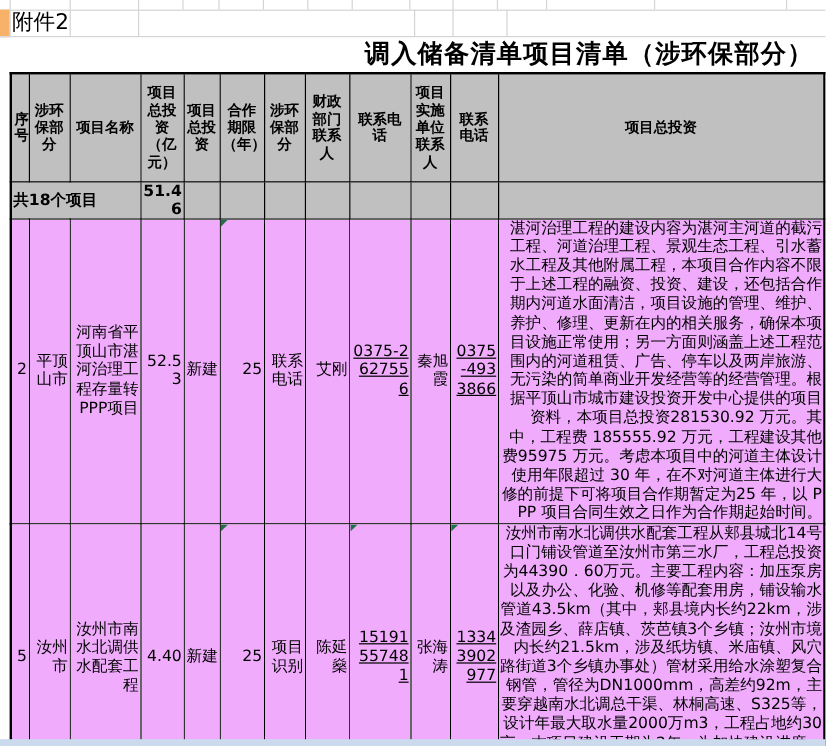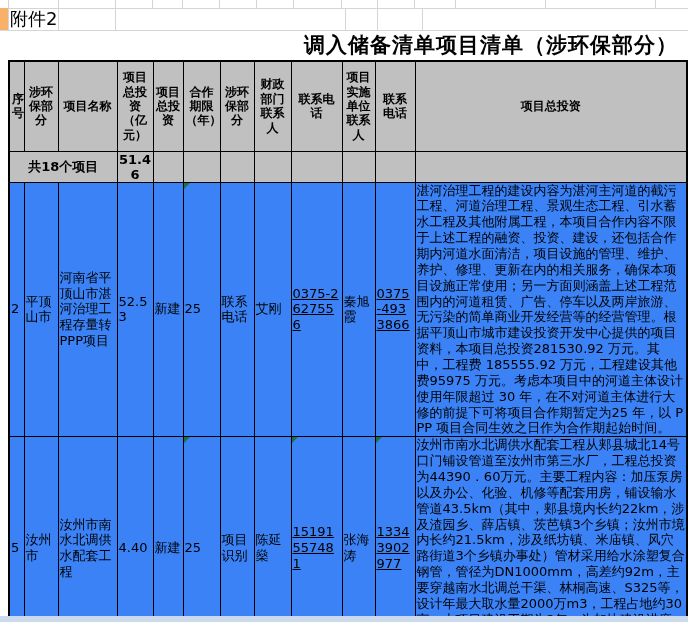--- a/index.html
+++ b/index.html
@@ -26,25 +26,25 @@
     vertical-align:middle;
     word-break:break-all;
   }
   table.sheet th{
     background:#c0c0c0;font-size:12px;font-weight:bold;text-align:center;
     line-height:1.2;padding:0 2px;
   }
   tr.summary-row td{
     background:#c0c0c0;font-weight:bold;font-size:13px;padding:0 1px;
   }
-  .sum-label{text-align:center;}
-  .sum-total{text-align:center;padding-left:2px;}
+  .sum-label{}
+  .sum-total{text-align:right;padding-left:2px;}
   tr.data-row td{
-    font-size:13px;text-align:left;line-height:1.22;padding:0 1px;
-    position:relative;background:#3b82f6;
+    font-size:13px;text-align:right;line-height:1.22;padding:0 1px;
+    position:relative;background:#f0abfc;
   }
   td.cell-name{text-align:left;padding:0 2px;margin-left:34px;}
   td.cell-phone{font-size:11px;text-decoration:underline;}
   td.cell-overview{
     text-align:left;font-size:12.5px;line-height:14.8px;padding:1px 2px;
   }
   .err-tri{
     position:absolute;left:0;top:0;width:0;height:0;
     border-top:6px solid #1e7145;border-right:6px solid transparent;
   }

